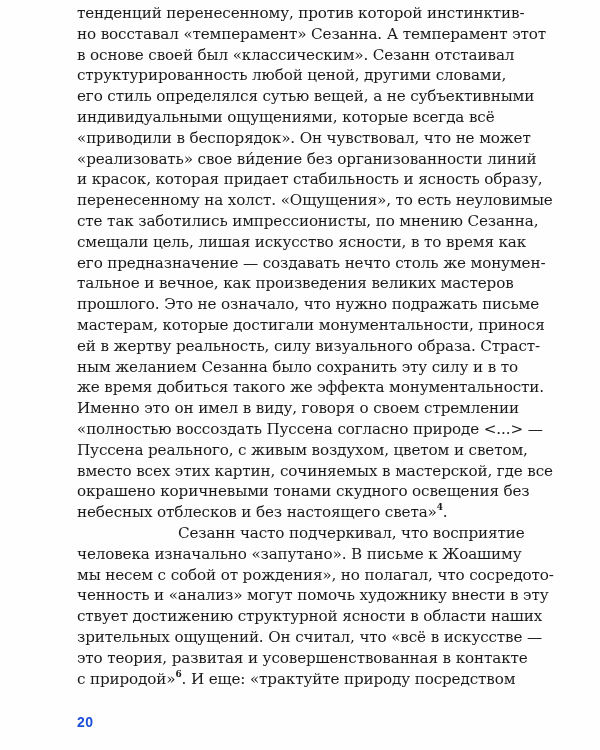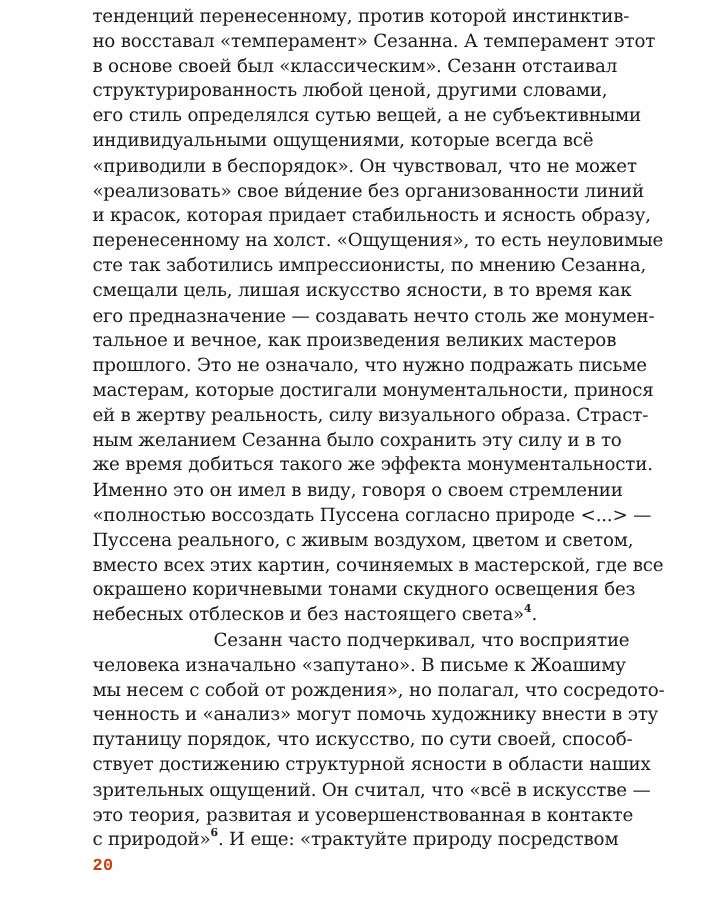--- a/index.html
+++ b/index.html
@@ -48,25 +48,25 @@
     sup.fn {
       font-size: 9px;
       vertical-align: 7px;
       line-height: 0;
       font-weight: bold;
     }
     .page-number {
       position: absolute;
       left: 77px;
       top: 714px;
-      font-family: Liberation Mono, monospace;
+      font-family: Liberation Sans, sans-serif;
       font-weight: bold;
       font-size: 14px;
       letter-spacing: 0.5px;
-      color: #c2410c;
+      color: #1d4ed8;
     }
   </style>
 </head>
 <body>
 
 <div class="page">
   <div class="text-column">
 
     <div>
       <span class="line">тенденций перенесенному, против которой инстинктив-</span>
@@ -94,21 +94,20 @@
       <span class="line">вместо всех этих картин, сочиняемых в мастерской, где все</span>
       <span class="line">окрашено коричневыми тонами скудного освещения без</span>
       <span class="line last"><span>небесных отблесков и без настоящего света»</span><sup class="fn">4</sup><span>.</span></span>
     </div>
 
     <div>
       <span class="line indent">Сезанн часто подчеркивал, что восприятие</span>
       <span class="line">человека изначально «запутано». В письме к Жоашиму</span>
       <span class="line">мы несем с собой от рождения», но полагал, что сосредото-</span>
       <span class="line">ченность и «анализ» могут помочь художнику внести в эту</span>
-      <span class="line">путаницу порядок, что искусство, по сути своей, способ-</span>
       <span class="line">ствует достижению структурной ясности в области наших</span>
       <span class="line">зрительных ощущений. Он считал, что «всё в искусстве —</span>
       <span class="line">это теория, развитая и усовершенствованная в контакте</span>
       <span class="line"><span>с природой»</span><sup class="fn">6</sup><span>. И еще: «трактуйте природу посредством</span></span>
 
     </div>
   </div>
 
   <div class="page-number">20</div>
 </div>

